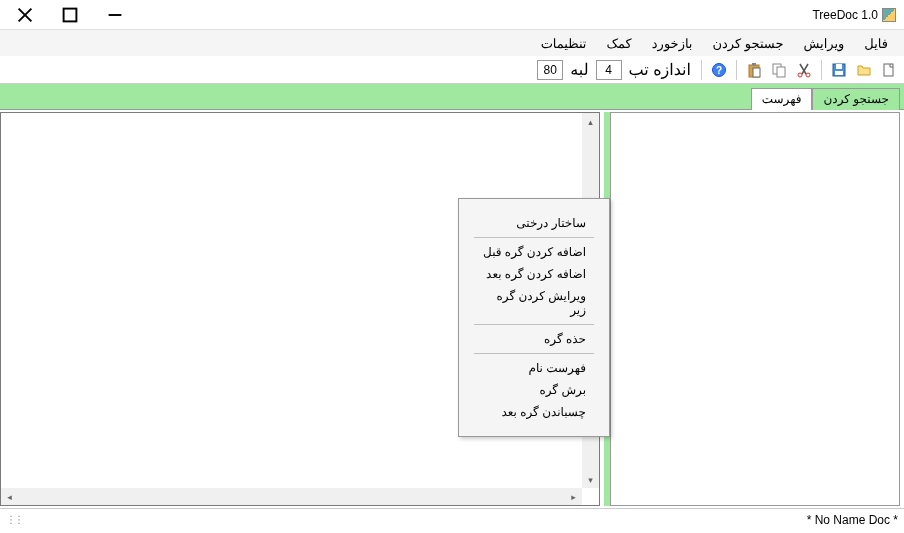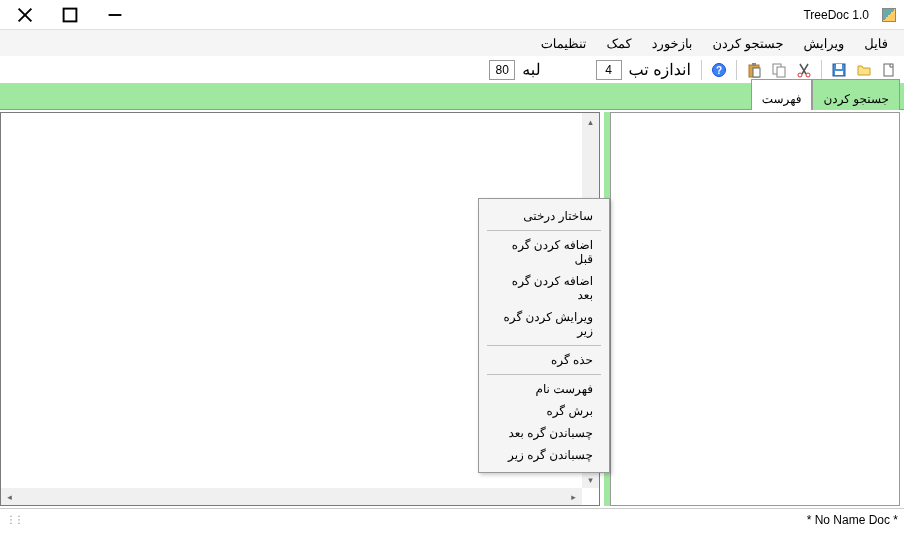--- a/index.html
+++ b/index.html
@@ -1,49 +1,49 @@
 <!DOCTYPE html>
 <html dir="rtl" lang="fa"><head>
 <meta charset="utf-8">
 <style>
 * { box-sizing: border-box; margin: 0; padding: 0; font-family: Tahoma, Arial, sans-serif; }
 body { width: 904px; height: 533px; background: #fff; overflow: hidden; direction: rtl; }
 
 .titlebar { height: 30px; display: flex; align-items: center; justify-content: space-between; padding: 0 2px; border-bottom: 1px solid #e0e0e0; direction: ltr; }
 .titlebar-controls { display: flex; gap: 0; }
 .titlebar-btn { width: 45px; height: 28px; display: flex; align-items: center; justify-content: center; font-size: 14px; cursor: default; }
-.titlebar-title { font-size: 12px; display: flex; align-items: center; gap: 13px; padding-right: 6px; }
+.titlebar-title { font-size: 12px; display: flex; align-items: center; gap: 4px; padding-right: 6px; }
 .app-icon { width: 14px; height: 14px; display: inline-block; background: linear-gradient(135deg,#6aa 50%,#fc6 50%); border: 1px solid #888; }
 
 .menubar { height: 26px; display: flex; align-items: center; padding: 0 6px; gap: 0; background: #f5f5f5; direction: rtl; }
 .menubar-item { padding: 4px 10px; font-size: 13px; cursor: default; }
 
 .toolbar { height: 28px; display: flex; align-items: center; padding: 2px 4px; gap: 3px; border-bottom: 1px solid #ccc; direction: rtl; }
 .tool-btn { width: 22px; height: 22px; display: flex; align-items: center; justify-content: center; border: 1px solid transparent; cursor: default; }
 .tool-sep { width: 1px; height: 20px; background: #ccc; margin: 0 3px; }
 .tool-label { font-size: 16px; padding: 0 4px; }
-.tool-input { width: 26px; height: 20px; font-size: 12px; text-align: center; border: 1px solid #999; direction: ltr; margin-left: 48px; }
+.tool-input { width: 26px; height: 20px; font-size: 12px; text-align: center; border: 1px solid #999; direction: ltr; }
 
 .tabstrip { height: 26px; background: #a0e8a0; display: flex; align-items: flex-end; padding: 0 4px 0 0; direction: rtl; border-bottom: 1px solid #999; }
-.tab { padding: 12px 10px 4px; font-size: 12px; border: 1px solid #999; border-bottom: none; margin-left: 0; cursor: default; background: #a0e8a0; position: relative; top: 1px; }
+.tab { padding: 3px 10px 4px; font-size: 12px; border: 1px solid #999; border-bottom: none; margin-left: 0; cursor: default; background: #a0e8a0; position: relative; top: 1px; }
 .tab.active { background: #fff; }
 
 .workspace { display: flex; height: 398px; direction: rtl; }
 .side-panel { width: 290px; border: 1px solid #999; margin: 2px 4px 2px 0; background: #fff; position: relative; }
 .splitter { width: 6px; background: #a0e8a0; cursor: col-resize; margin: 2px 0; }
 .editor { flex: 1; border: 1px solid #7a7a7a; margin: 2px 4px 2px 0; background: #fff; position: relative; overflow: hidden; }
 .editor-scroll-v { position: absolute; right: 0; top: 0; bottom: 17px; width: 17px; background: #f0f0f0; }
 .editor-scroll-h { position: absolute; left: 0; right: 17px; bottom: 0; height: 17px; background: #f0f0f0; }
 .scroll-arrow { position: absolute; width: 17px; height: 17px; background: #f0f0f0; display: flex; align-items: center; justify-content: center; font-size: 9px; color: #666; }
 .editor-scroll-v .scroll-arrow.up { top: 0; }
 .editor-scroll-v .scroll-arrow.down { bottom: 0; }
 .editor-scroll-h .scroll-arrow.left { left: 0; }
 .editor-scroll-h .scroll-arrow.right { right: 0; }
 
-.context-menu { position: absolute; right: 294px; top: 198px; width: 132px; background: #f5f5f5; border: 1px solid #999; box-shadow: 2px 2px 4px rgba(0,0,0,.2); z-index: 100; direction: rtl; padding: 6px; }
+.context-menu { position: absolute; right: 294px; top: 198px; width: 152px; background: #f5f5f5; border: 1px solid #999; box-shadow: 2px 2px 4px rgba(0,0,0,.2); z-index: 100; direction: rtl; padding: 13px; }
 .ctx-item { padding: 4px 10px; font-size: 12px; cursor: default; text-align: right; }
 .ctx-sep { height: 1px; background: #c0c0c0; margin: 3px 2px; }
 
 .statusbar { height: 22px; border-top: 1px solid #ccc; display: flex; align-items: center; justify-content: space-between; padding: 0 6px; font-size: 12px; direction: ltr; }
 .status-grip { font-size: 10px; color: #888; letter-spacing: -2px; }
 
 svg { width: 16px; height: 16px; }
 </style>
 </head>
 <body>
@@ -160,19 +160,18 @@
   <div class="ctx-sep"></div>
   <div class="ctx-item">اضافه کردن گره قبل</div>
   <div class="ctx-item">اضافه کردن گره بعد</div>
   <div class="ctx-item">ویرایش کردن گره زیر</div>
   <div class="ctx-sep"></div>
   <div class="ctx-item">حذه گره</div>
   <div class="ctx-sep"></div>
   <div class="ctx-item">فهرست نام</div>
   <div class="ctx-item">برش گره</div>
   <div class="ctx-item">چسباندن گره بعد</div>
-  <div class="ctx-item">چسباندن گره زیر</div>
 </div>
 
 <div class="statusbar">
   <span class="status-grip">⋮⋮</span>
   <span>* No Name Doc *</span>
 </div>
 
 </body></html>

